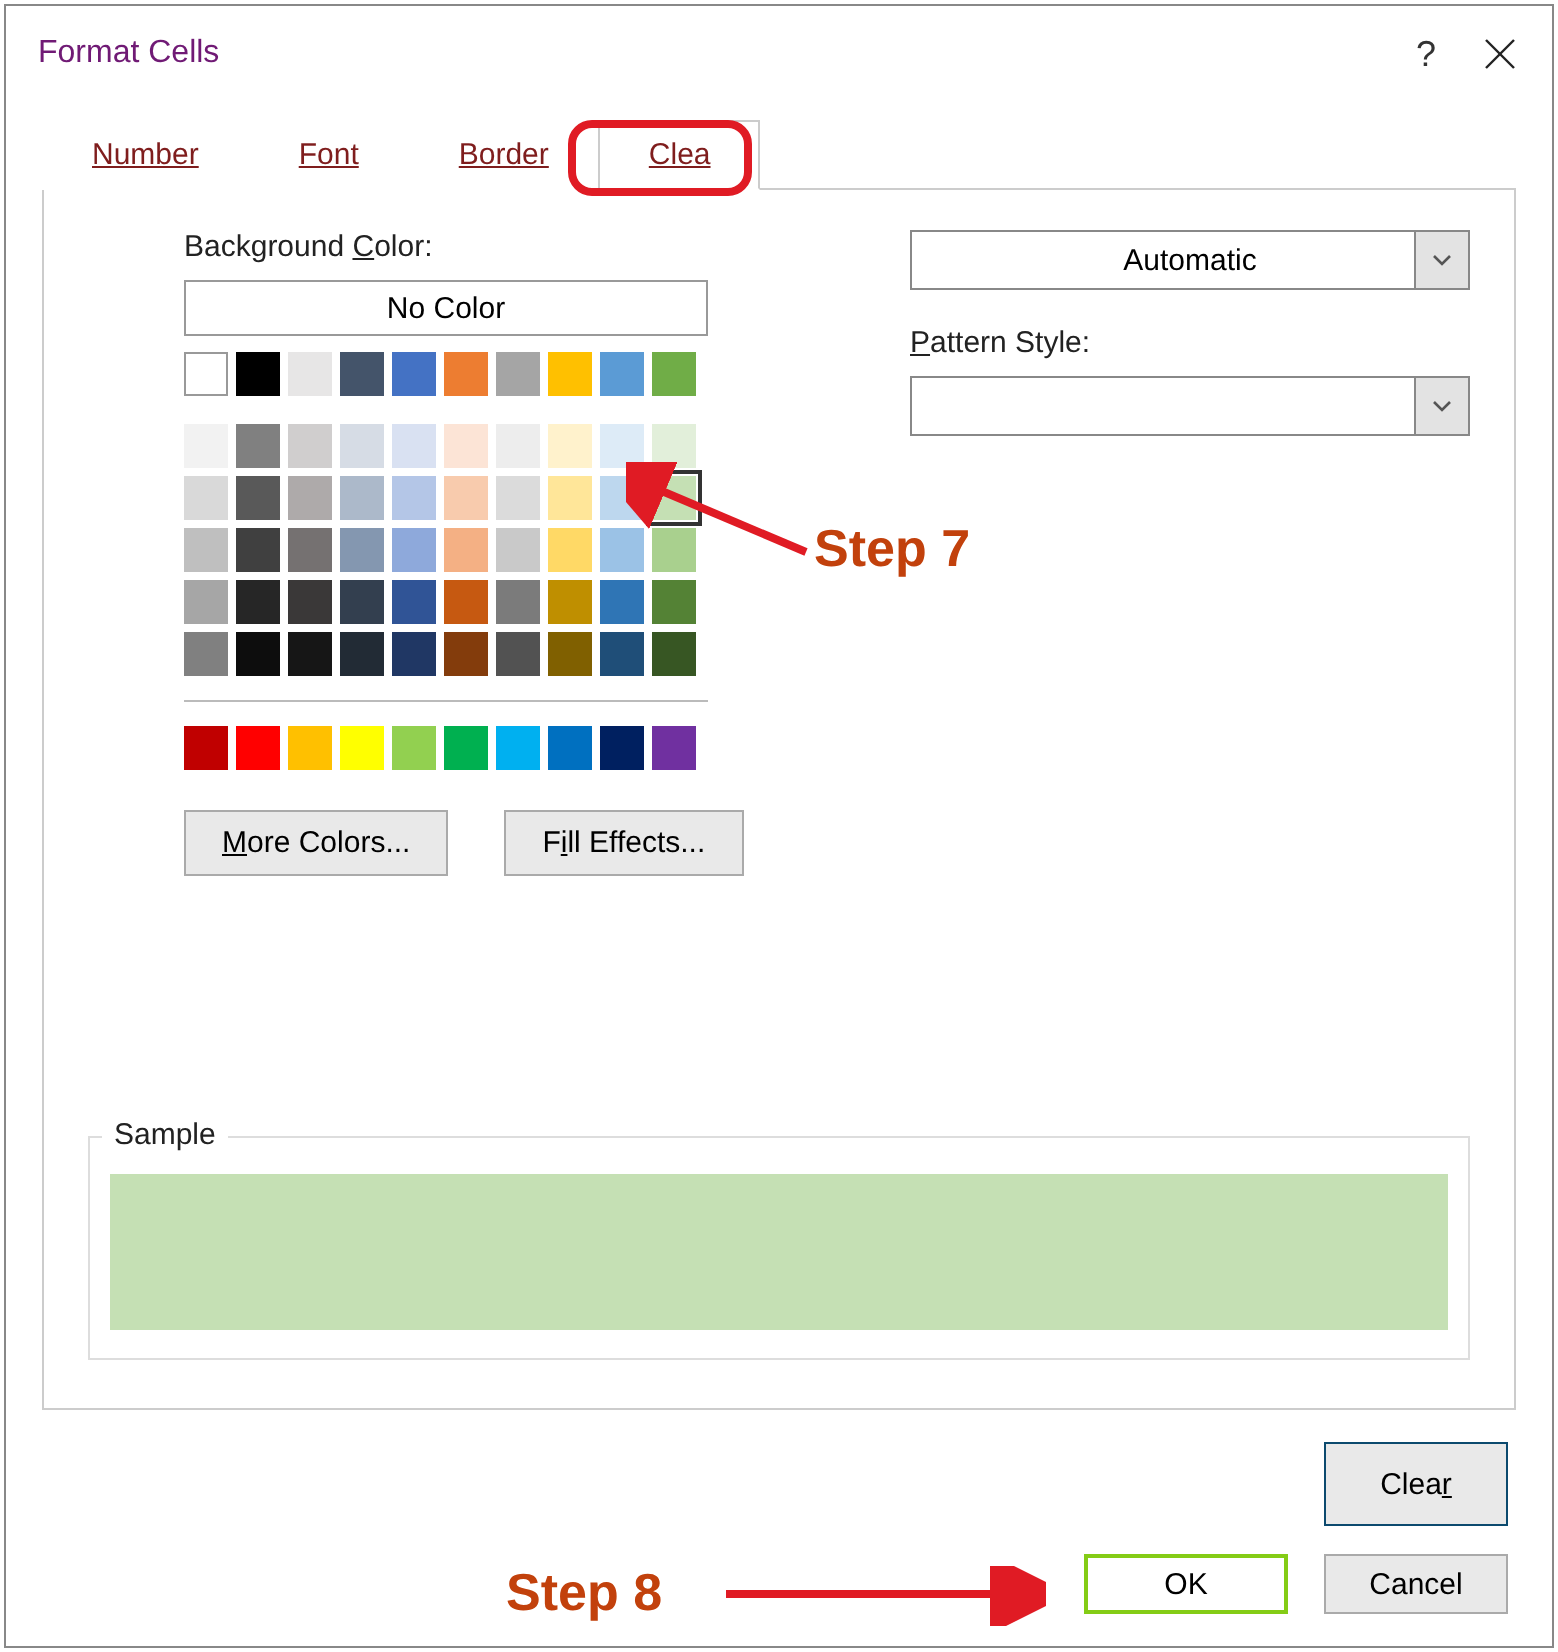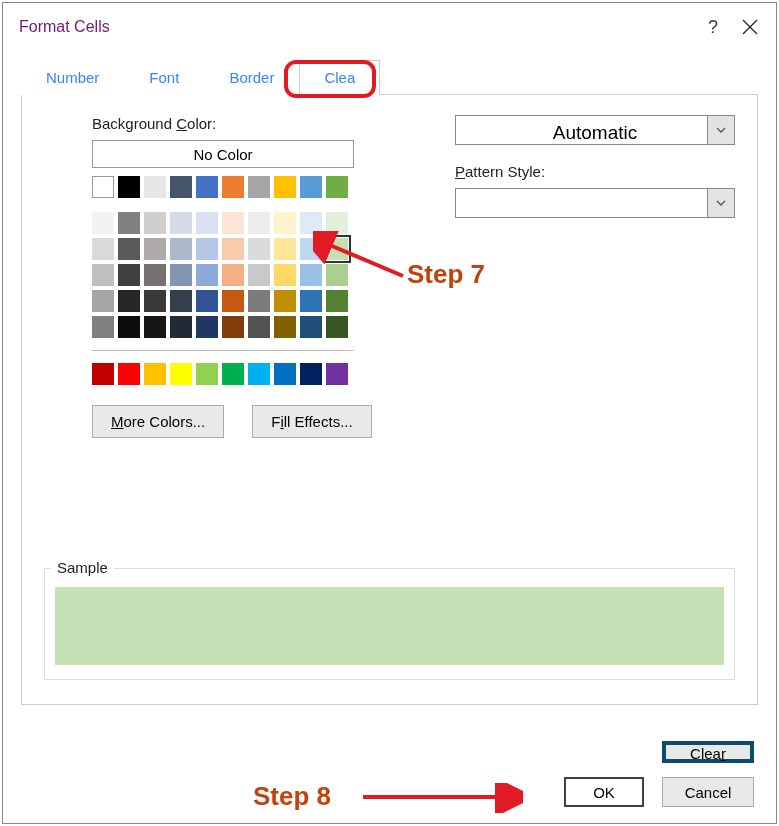--- a/index.html
+++ b/index.html
@@ -9,21 +9,21 @@
 
     .titlebar { height: 48px; display: flex; align-items: center; padding: 0 16px; background: #fff; position: relative; }
     .titlebar-text { font-size: 16px; color: #701a75; }
     .titlebar-help { position: absolute; right: 58px; font-size: 18px; color: #333; cursor: pointer; }
     .titlebar-close { position: absolute; right: 16px; width: 20px; height: 20px; display: flex; align-items: center; justify-content: center; cursor: pointer; }
     .titlebar-close svg { width: 16px; height: 16px; }
 
     .content { padding: 8px 18px 18px 18px; }
 
     .tabs { display: flex; border-bottom: 1px solid #ccc; margin-bottom: 0; }
-    .tab { padding: 8px 24px; font-size: 15px; color: #3b82f6; cursor: pointer; border: 1px solid transparent; border-bottom: none; position: relative; top: 1px; background: #fff; }
+    .tab { padding: 8px 24px; font-size: 15px; color: #7f1d1d; cursor: pointer; border: 1px solid transparent; border-bottom: none; position: relative; top: 1px; background: #fff; text-decoration: underline; }
     .tab.active { border: 1px solid #ccc; border-bottom: 1px solid #fff; }
 
     .tab-highlight { position: absolute; border: 4px solid #e01b24; border-radius: 12px; pointer-events: none; }
 
     .panel { border: 1px solid #ccc; border-top: none; padding: 20px 22px 24px 22px; min-height: 594px; }
 
     .two-col { display: flex; gap: 60px; margin-left: 48px; }
     .col-left { width: 310px; }
     .col-right { flex: 1; }
 
@@ -34,32 +34,32 @@
     .swatch { width: 22px; height: 22px; cursor: pointer; border: 1px solid transparent; }
     .swatch.bordered { border: 1px solid #999; }
     .swatch.selected { outline: 2px solid #333; outline-offset: 1px; }
 
     .divider { border-top: 1px solid #bbb; margin: 12px 0; width: 262px; }
 
     .btn { background: #e9e9e9; border: 1px solid #aaa; padding: 7px 18px; font-size: 15px; cursor: pointer; }
     .btn-row { display: flex; gap: 28px; margin-top: 20px; }
 
     .select-wrap { position: relative; width: 280px; }
-    .select-box { width: 100%; height: 30px; border: 1px solid #888; background: #fff; display: flex; align-items: flex-end; padding: 0 10px; font-size: 19px; cursor: pointer; }
+    .select-box { width: 100%; height: 30px; border: 1px solid #888; background: #fff; display: flex; align-items: center; padding: 0 10px; font-size: 15px; cursor: pointer; }
     .select-arrow-btn { position: absolute; right: 0; top: 0; width: 28px; height: 30px; background: #e3e3e3; border: 1px solid #888; display: flex; align-items: center; justify-content: center; cursor: pointer; }
     .select-arrow-btn svg { width: 10px; height: 6px; }
 
     .fieldset { border: 1px solid #ddd; padding: 18px 10px 14px 10px; margin-top: 130px; position: relative; }
     .fieldset-legend { position: absolute; top: -10px; left: 6px; background: #fff; padding: 0 6px; font-size: 15px; color: #222; }
     .sample-swatch { width: 100%; height: 78px; }
 
     .footer { position: absolute; bottom: 16px; right: 22px; display: flex; gap: 18px; align-items: center; }
-    .btn-ok { width: 80px; height: 30px; background: #fff; border: 2px solid #404040; font-size: 15px; cursor: pointer; }
+    .btn-ok { width: 102px; height: 30px; background: #fff; border: 2px solid #84cc16; font-size: 15px; cursor: pointer; }
     .btn-cancel { width: 92px; height: 30px; background: #e9e9e9; border: 1px solid #aaa; font-size: 15px; cursor: pointer; }
-    .btn-clear { width: 92px; height: 22px; background: #e9e9e9; border: 4px solid #0c4a6e; font-size: 15px; cursor: pointer; position: absolute; right: 22px; bottom: 60px; }
+    .btn-clear { width: 92px; height: 42px; background: #e9e9e9; border: 1px solid #0c4a6e; font-size: 15px; cursor: pointer; position: absolute; right: 22px; bottom: 60px; }
 
     
     .annotation-text { position: absolute; color: #c2410c; font-weight: bold; font-size: 26px; font-family: Arial, sans-serif; pointer-events: none; }
     .arrow { position: absolute; pointer-events: none; }
 
     u.acc { text-decoration: underline; }
   </style>
 </head>
 <body>
 

